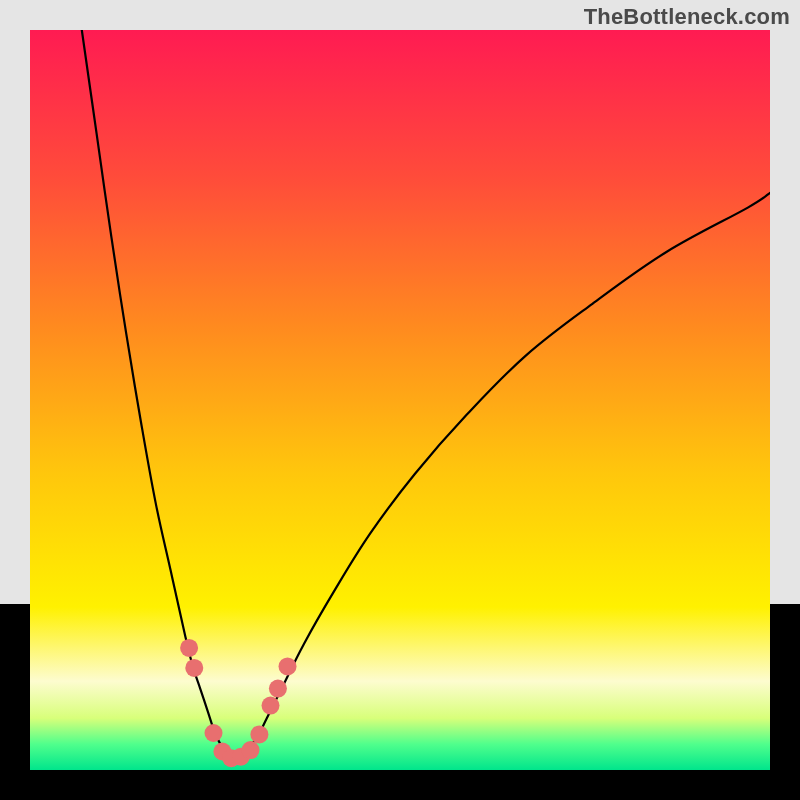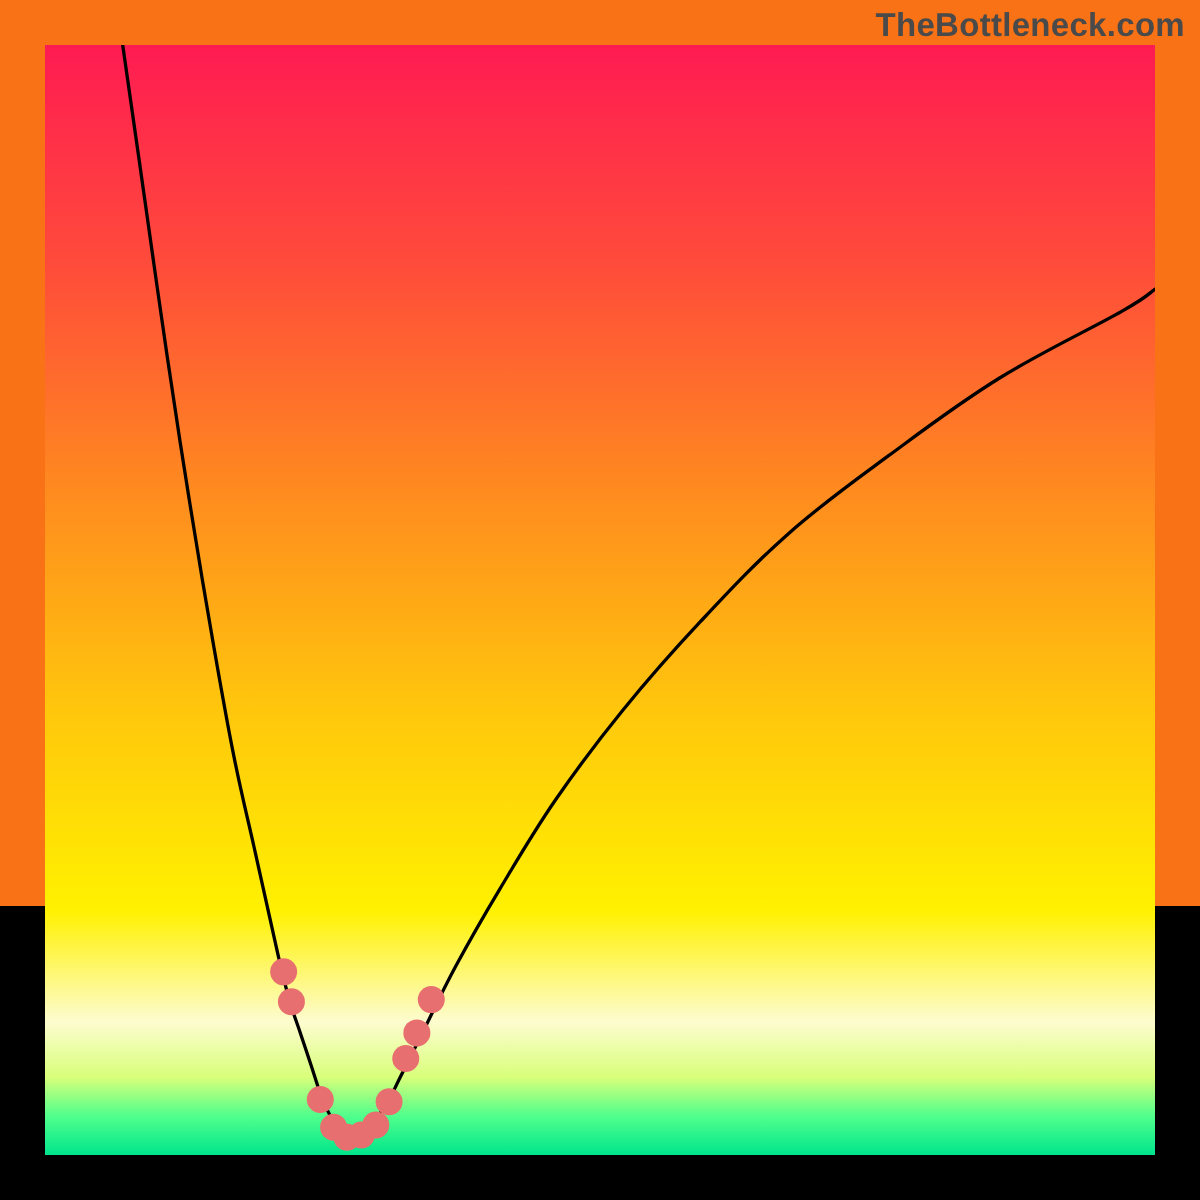--- a/index.html
+++ b/index.html
@@ -8,21 +8,21 @@
     width: 800px;
     height: 800px;
     background: #000;
     font-family: Arial, Helvetica, sans-serif;
     overflow: hidden;
   }
   .frame {
     position: relative;
     width: 800px;
     height: 604px;
-    background: #f97316;
+    background: #e5e5e5;
   }
   .watermark {
     position: absolute;
     top: 4px;
     right: 10px;
     color: #4a4a4a;
     font-size: 22px;
     font-weight: 600;
     letter-spacing: 0.2px;
     z-index: 10;

